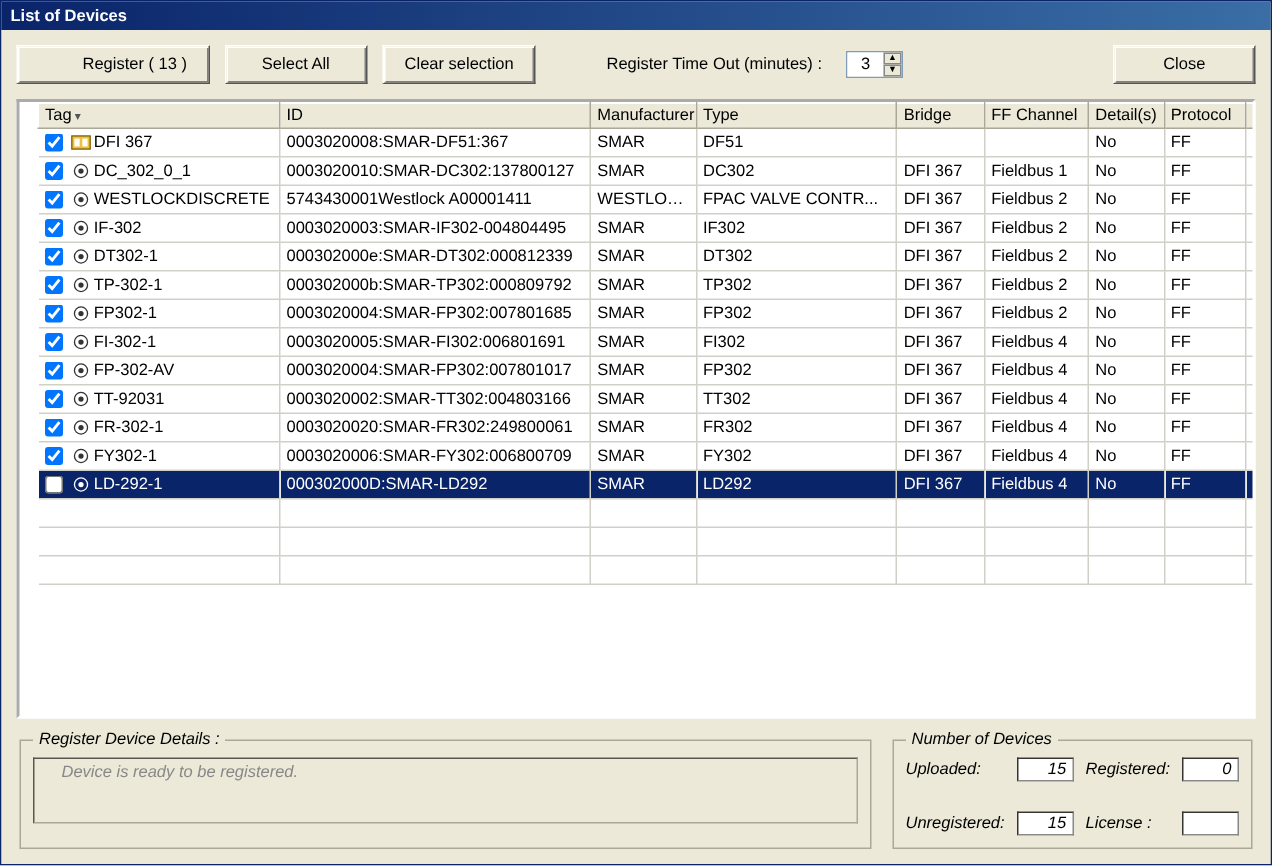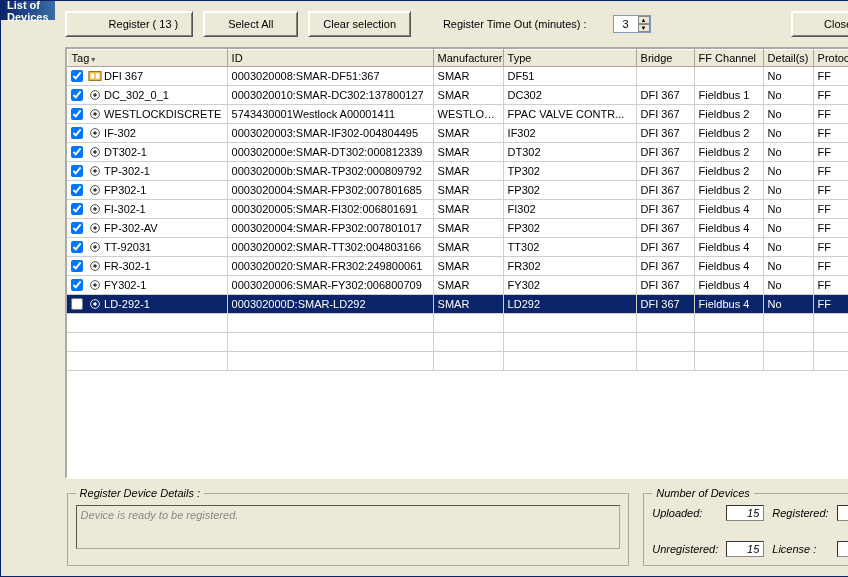--- a/index.html
+++ b/index.html
@@ -10,21 +10,21 @@
     background: #ece9d8;
     width: 848px;
     height: 577px;
     overflow: hidden;
   }
   .window {
     width: 848px;
     height: 577px;
     border: 1px solid #0a246a;
     display: flex;
-    flex-direction: row;
+    flex-direction: column;
   }
   .titlebar {
     background: linear-gradient(to right, #0a246a, #3a6ea5);
     color: #fff;
     font-weight: bold;
     padding: 3px 6px;
     font-size: 11px;
     height: 19px;
     display: flex;
     align-items: center;
@@ -52,21 +52,21 @@
     box-shadow: inset 1px 1px 0 #fff, inset -1px -1px 0 #808080;
     padding: 5px 14px;
     font-family: Tahoma, Arial, sans-serif;
     font-size: 11px;
     cursor: pointer;
     min-width: 95px;
     height: 26px;
   }
   .btn-register { min-width: 105px; font-weight: normal; padding-left: 43px;}
   .spacer { flex: 1; }
-  .timeout-label { margin-right: 16px; }
+  .timeout-label { margin-right: 6px; }
   .spin {
     display: inline-flex;
     align-items: stretch;
     border: 1px solid #7f9db9;
     background: #fff;
     height: 18px;
   }
   .spin input {
     border: none;
     width: 24px;
@@ -95,20 +95,21 @@
     background: #fff;
     overflow: hidden;
     position: relative;
     display: flex;
     flex-direction: column;
   }
   table {
     border-collapse: collapse;
     width: 100%;
     table-layout: fixed;
+    margin-left: 12px;
   }
   thead th {
     background: #ece9d8;
     border: 1px solid #aca899;
     border-left-color:#fff;
     border-top-color:#fff;
     font-weight: normal;
     text-align: left;
     padding: 2px 4px;
     font-size: 11px;
@@ -164,21 +165,21 @@
     font-size: 11px;
     background: #ece9d8;
     font-style: italic;
   }
   fieldset legend { padding: 0 4px; }
   .fs-details { flex: 1; }
   .details-box {
     border: 1px inset #aca899;
     background: #ece9d8;
     height: 44px;
-    padding: 3px 4px;
+    padding: 3px 18px;
     color: #888;
     font-size: 11px;
   }
   .fs-counts { width: 225px; }
   .counts-grid {
     display: grid;
     grid-template-columns: auto 38px auto 38px;
     gap: 20px 8px;
     align-items: center;
   }

